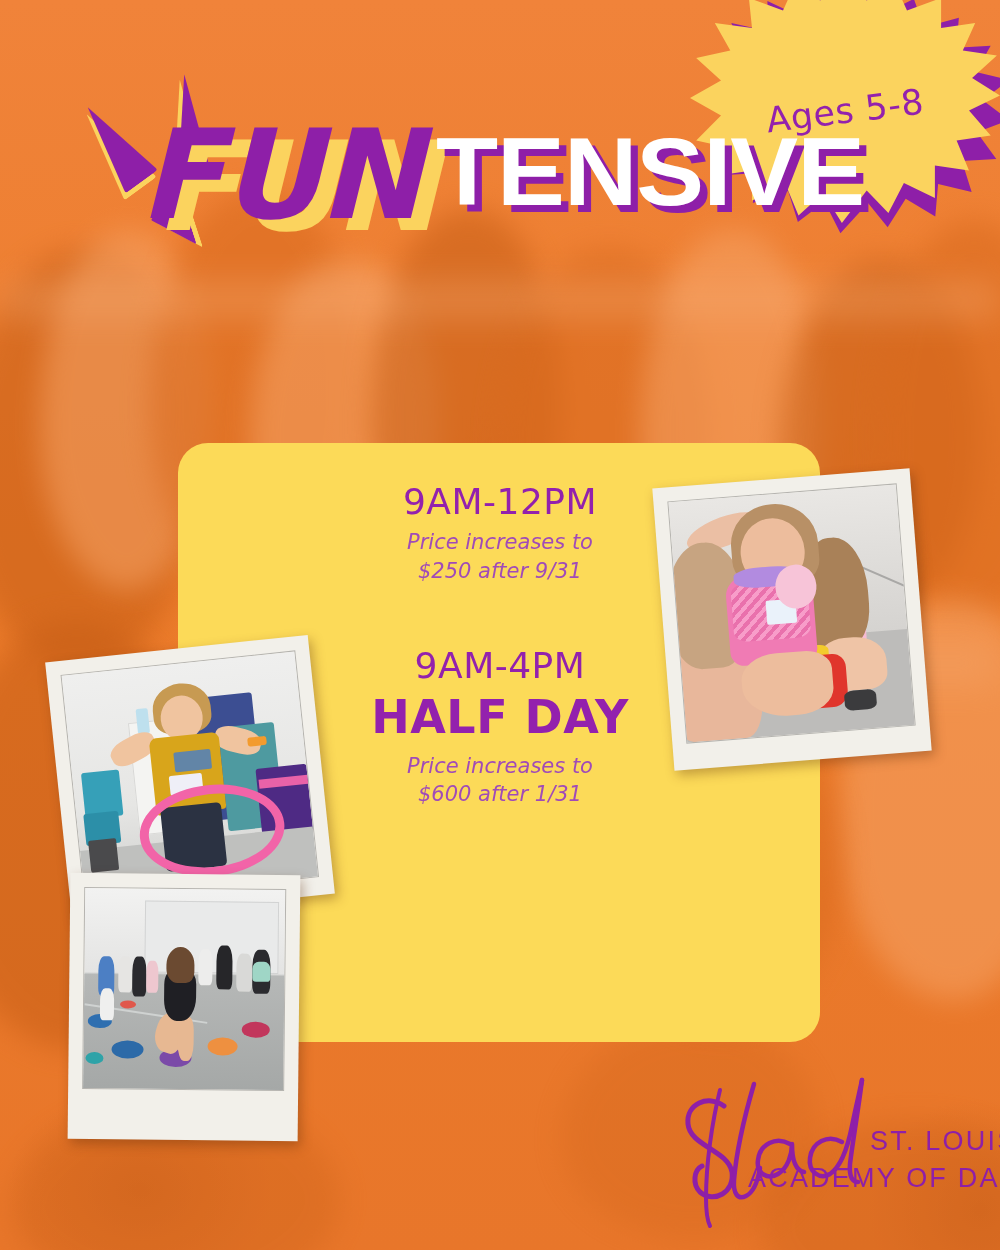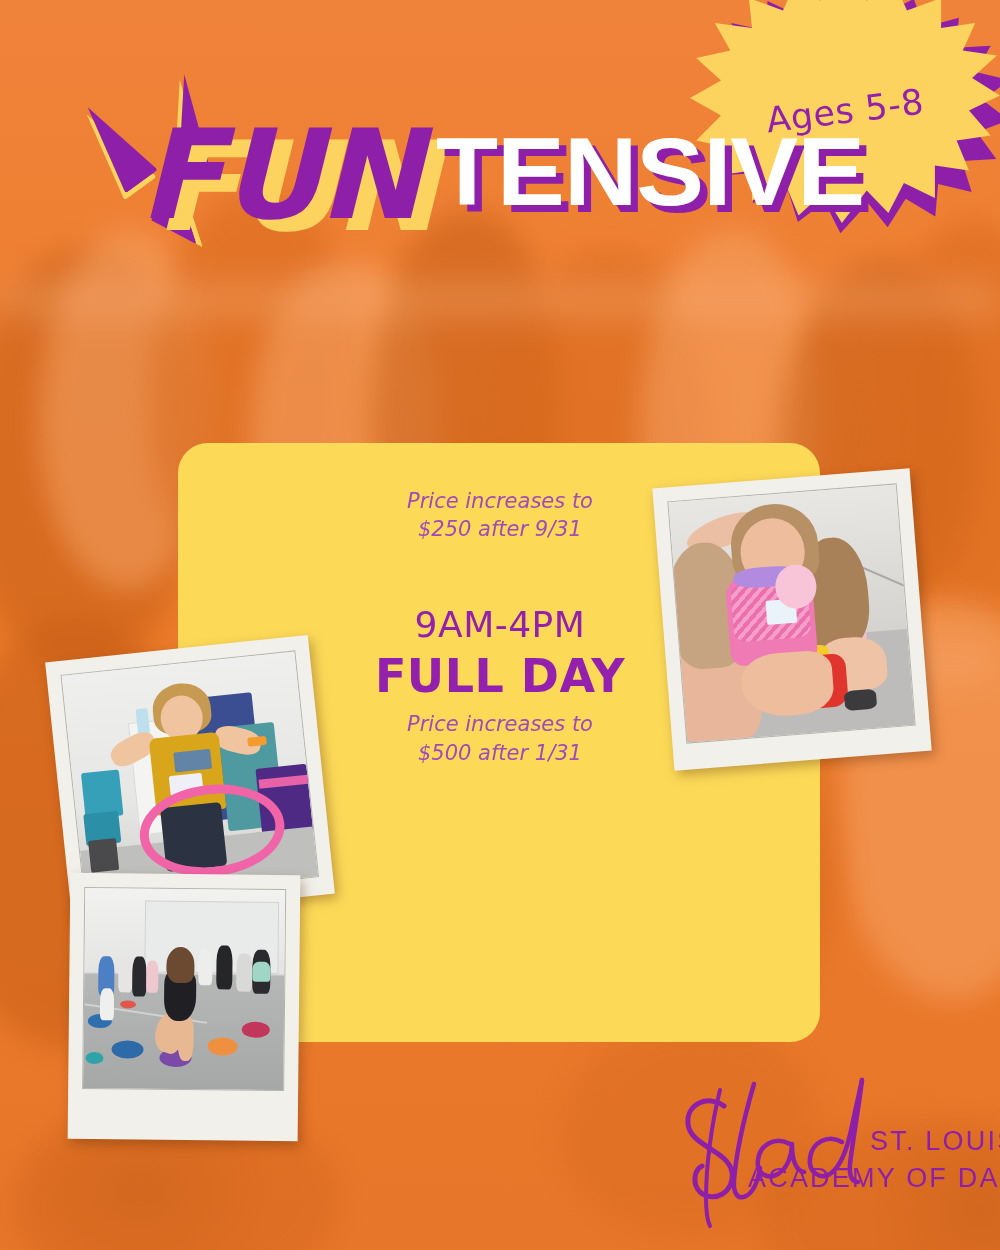--- a/index.html
+++ b/index.html
@@ -395,32 +395,33 @@
       <span class="layer shadow">TENSIVE</span>
       <span class="layer front">TENSIVE</span>
     </div>
   </div>
 
 
   <div class="price-card">
     <div class="price-inner">
 
       <div class="tier">
+        <div class="tier-time">9AM-12PM</div>
         <div class="tier-note">
           <span>Price increases to</span><br>
           <span>$250 after 9/31</span>
         </div>
       </div>
 
       <div class="tier">
         <div class="tier-time">9AM-4PM</div>
-        <div class="tier-name">FULL DAY</div>
+        <div class="tier-name">HALF DAY</div>
         <div class="tier-note">
           <span>Price increases to</span><br>
-          <span>$500 after 1/31</span>
+          <span>$600 after 1/31</span>
         </div>
       </div>
 
     </div>
   </div>
 
   <div class="polaroid" id="photo-girls">
     <div class="pic">
       <div class="ph1-bg"></div>
       <div class="ph1-floor"></div>

